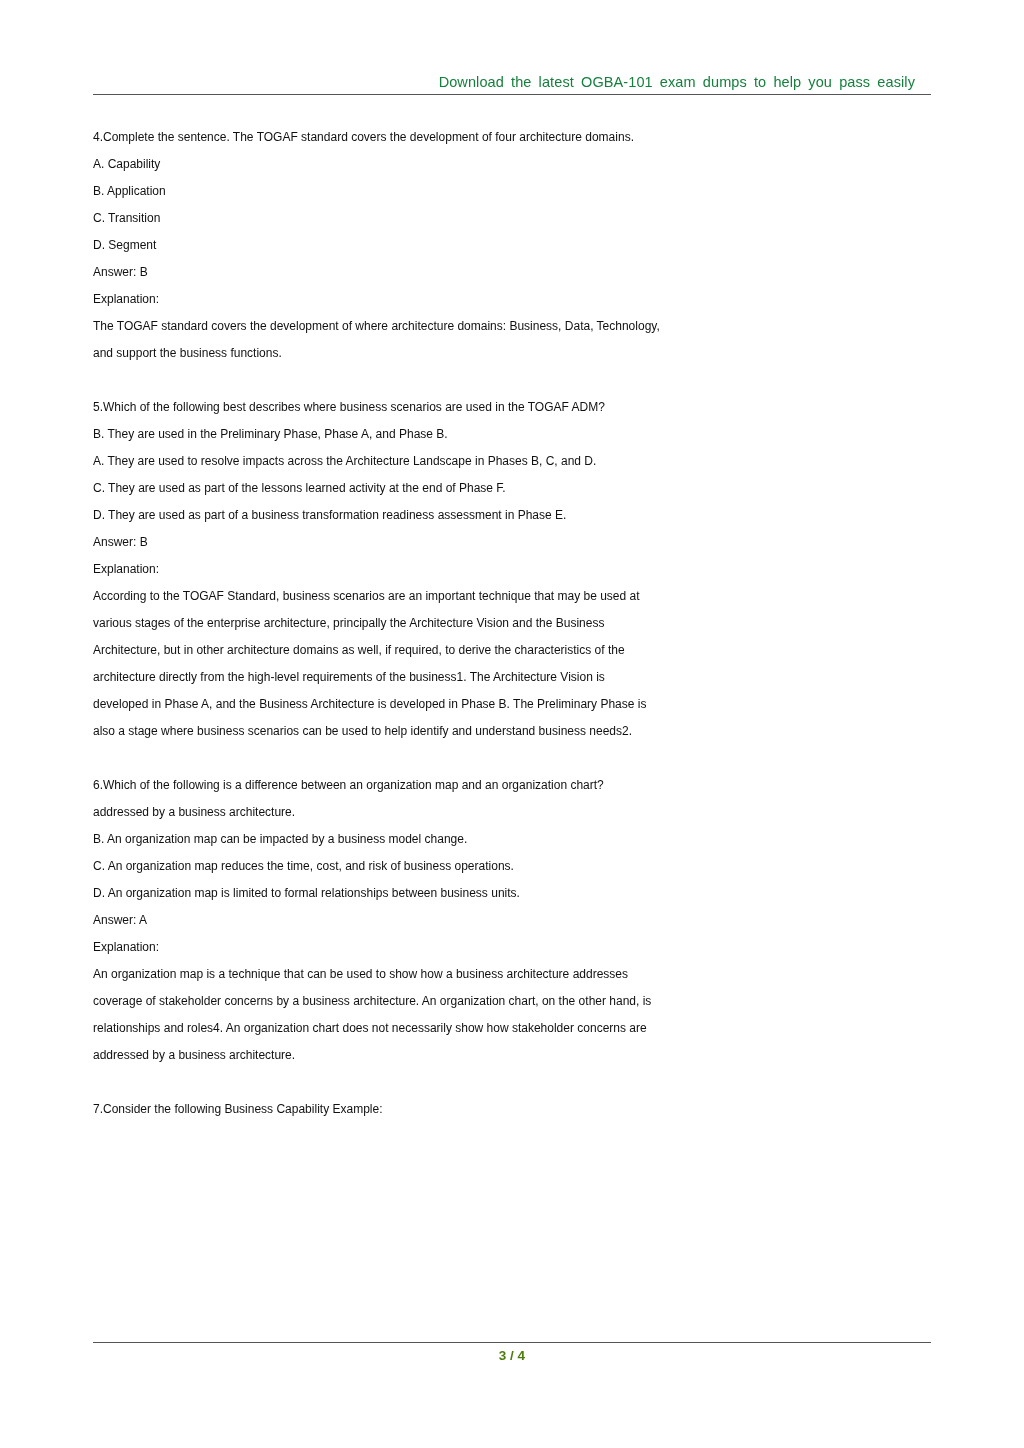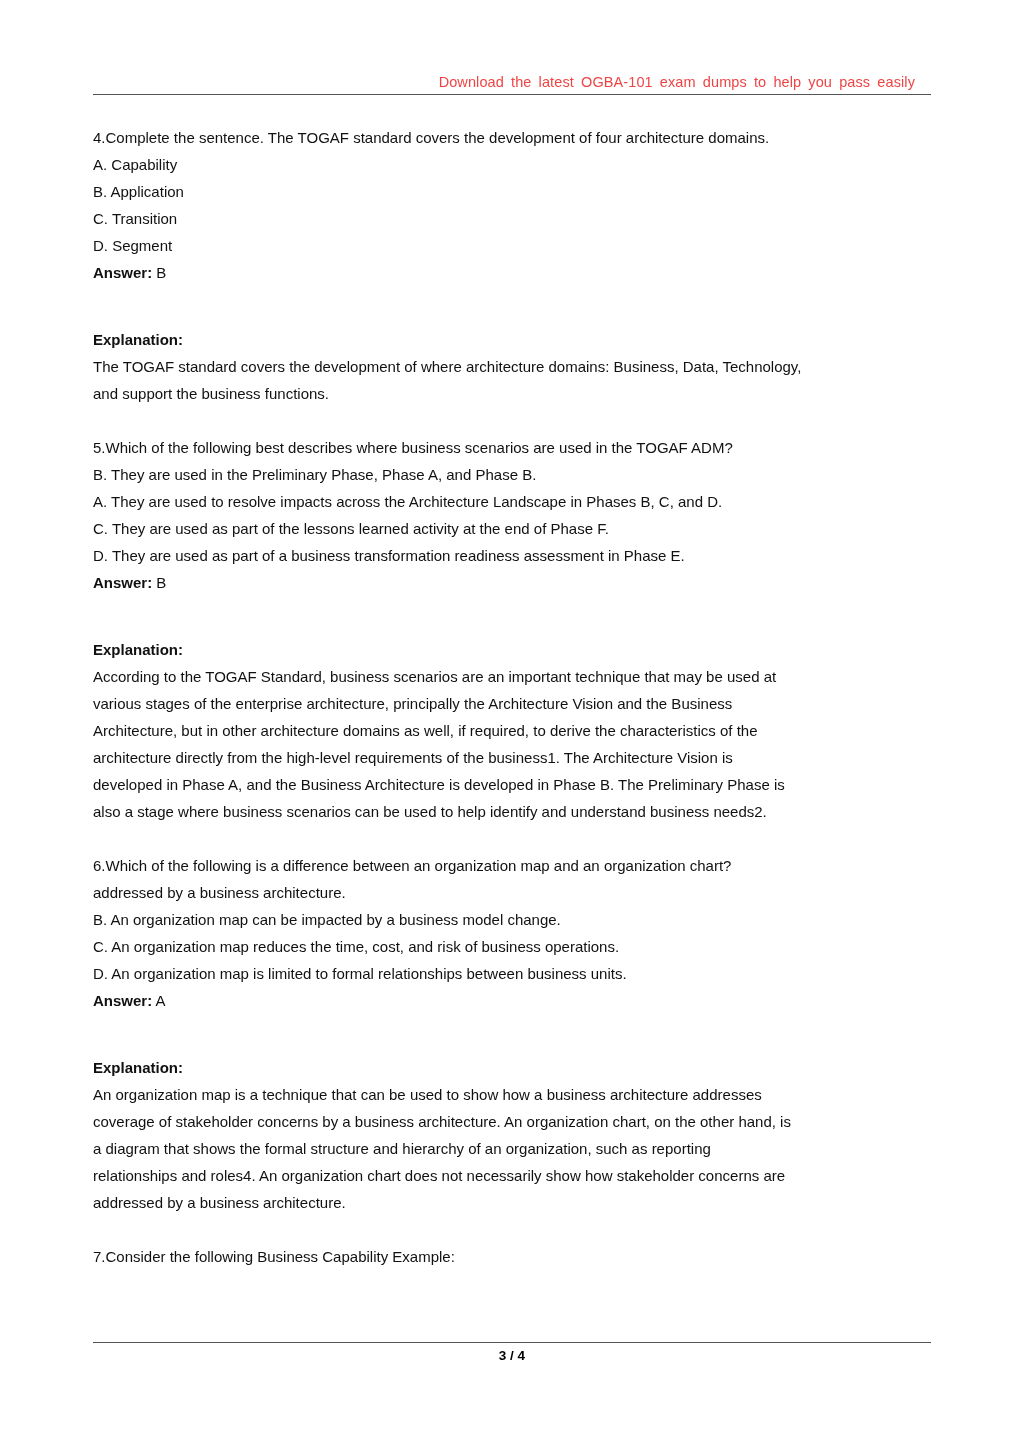--- a/index.html
+++ b/index.html
@@ -1,31 +1,31 @@
 <!DOCTYPE html>
 <html><head>
 <meta charset="utf-8">
 <style>
   html, body { margin: 0; padding: 0; background: #ffffff; }
   body { width: 1024px; height: 1448px; position: relative; overflow: hidden;
          font-family: "Liberation Sans", sans-serif; color: #111; }
   .header { position: absolute; left: 93px; top: 72px; width: 838px; height: 22px;
             border-bottom: 1px solid #555; }
-  .header-text { position: absolute; right: 16px; top: 2px; font-size: 14.5px; color: #ef4444;
+  .header-text { position: absolute; right: 16px; top: 2px; font-size: 14.5px; color: #15803d;
                  word-spacing: 3px; letter-spacing: 0.1px; }
   .content { position: absolute; left: 93px; top: 124px; width: 842px; }
-  .line { font-size: 15px; line-height: 27px; height: 27px; white-space: nowrap; }
+  .line { font-size: 12px; line-height: 27px; height: 27px; white-space: nowrap; }
   .blank { height: 27px; }
-  .bold { font-weight: bold; margin-top: 40px; }
+  .bold { font-weight: normal; }
   .underscore-blank { display: inline-block; width: 112px; border-bottom: 1px solid #111;
                       height: 16px; vertical-align: baseline; margin-left: 1px; }
   .footer { position: absolute; left: 93px; top: 1342px; width: 838px;
             border-top: 1px solid #555; }
   .page-num { position: absolute; left: 0; width: 838px; top: 5px; text-align: center;
-              font-size: 13.5px; font-weight: bold; color: #000000; }
+              font-size: 13.5px; font-weight: bold; color: #4d7c0f; }
 </style>
 </head>
 <body>
 
 <div class="header">
   <span class="header-text">Download the latest OGBA-101 exam dumps to help you pass easily</span>
 </div>
 
 <div class="content">
 
@@ -62,21 +62,20 @@
   <div>
     <div class="line">6.Which of the following is a difference between an organization map and an organization chart?</div>
     <div class="line">addressed by a business architecture.</div>
     <div class="line">B. An organization map can be impacted by a business model change.</div>
     <div class="line">C. An organization map reduces the time, cost, and risk of business operations.</div>
     <div class="line">D. An organization map is limited to formal relationships between business units.</div>
     <div class="line"><span class="bold">Answer:</span><span> A</span></div>
     <div class="line bold">Explanation:</div>
     <div class="line">An organization map is a technique that can be used to show how a business architecture addresses</div>
     <div class="line">coverage of stakeholder concerns by a business architecture. An organization chart, on the other hand, is</div>
-    <div class="line">a diagram that shows the formal structure and hierarchy of an organization, such as reporting</div>
     <div class="line">relationships and roles4. An organization chart does not necessarily show how stakeholder concerns are</div>
     <div class="line">addressed by a business architecture.</div>
   </div>
   <div class="blank"></div>
 
   <div>
     <div class="line">7.Consider the following Business Capability Example:</div>
   </div>
 </div>
 

